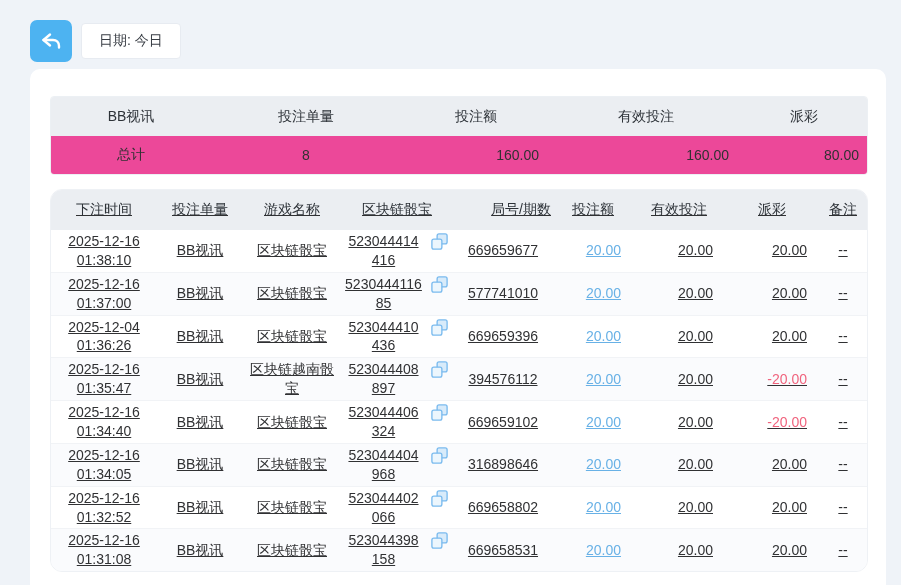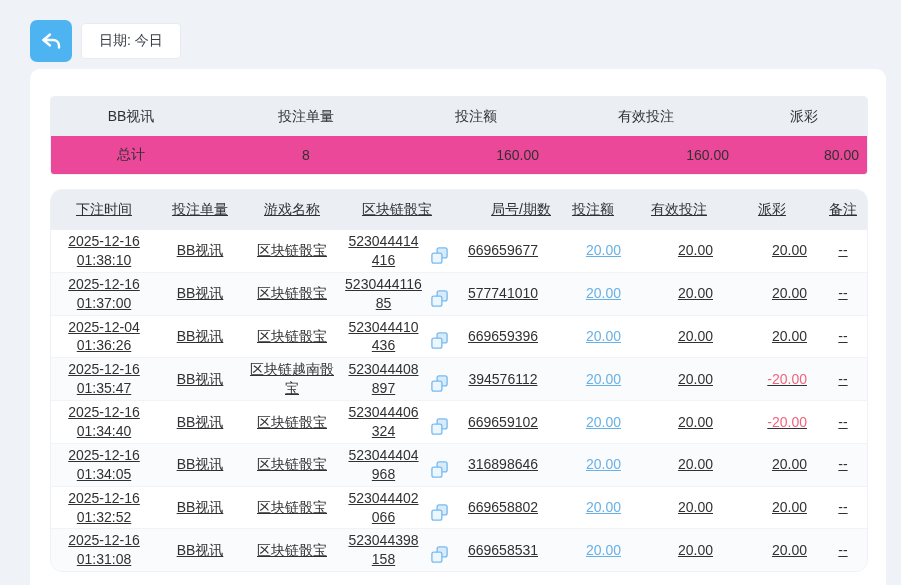--- a/index.html
+++ b/index.html
@@ -55,21 +55,21 @@
   .main-table th:nth-child(7) { width:92px;  }
   .main-table th:nth-child(8) { width:94px;  }
   .main-table th:nth-child(9) { width:48px;  }
   .main-table td {
     height:41px; padding:2px 4px; text-align:center; line-height:1.35;
     border-bottom:1px solid #f1f3f6; background:#ffffff; word-break:break-word;
   }
   .main-table tr:nth-child(even) td { background:#fafbfd; }
   .main-table tr:last-child td { border-bottom:none; }
   .main-table td.num { text-align:right; padding-right:12px; }
-  .cell-betno { display:flex; align-items:flex-end; justify-content:center; gap:8px; }
+  .cell-betno { display:flex; align-items:flex-start; justify-content:center; gap:8px; }
   .cell-betno .num-wrap {
     display:inline-block; max-width:82px; word-break:break-all; text-align:center; line-height:1.35;
   }
   .copy-icon { flex:0 0 auto; cursor:pointer; }
   a.amount-link { color:#68b1e6; text-decoration:underline; cursor:pointer; }
   td .neg { color:#f0647e; }
 </style>
 </head>
 <body>
 

